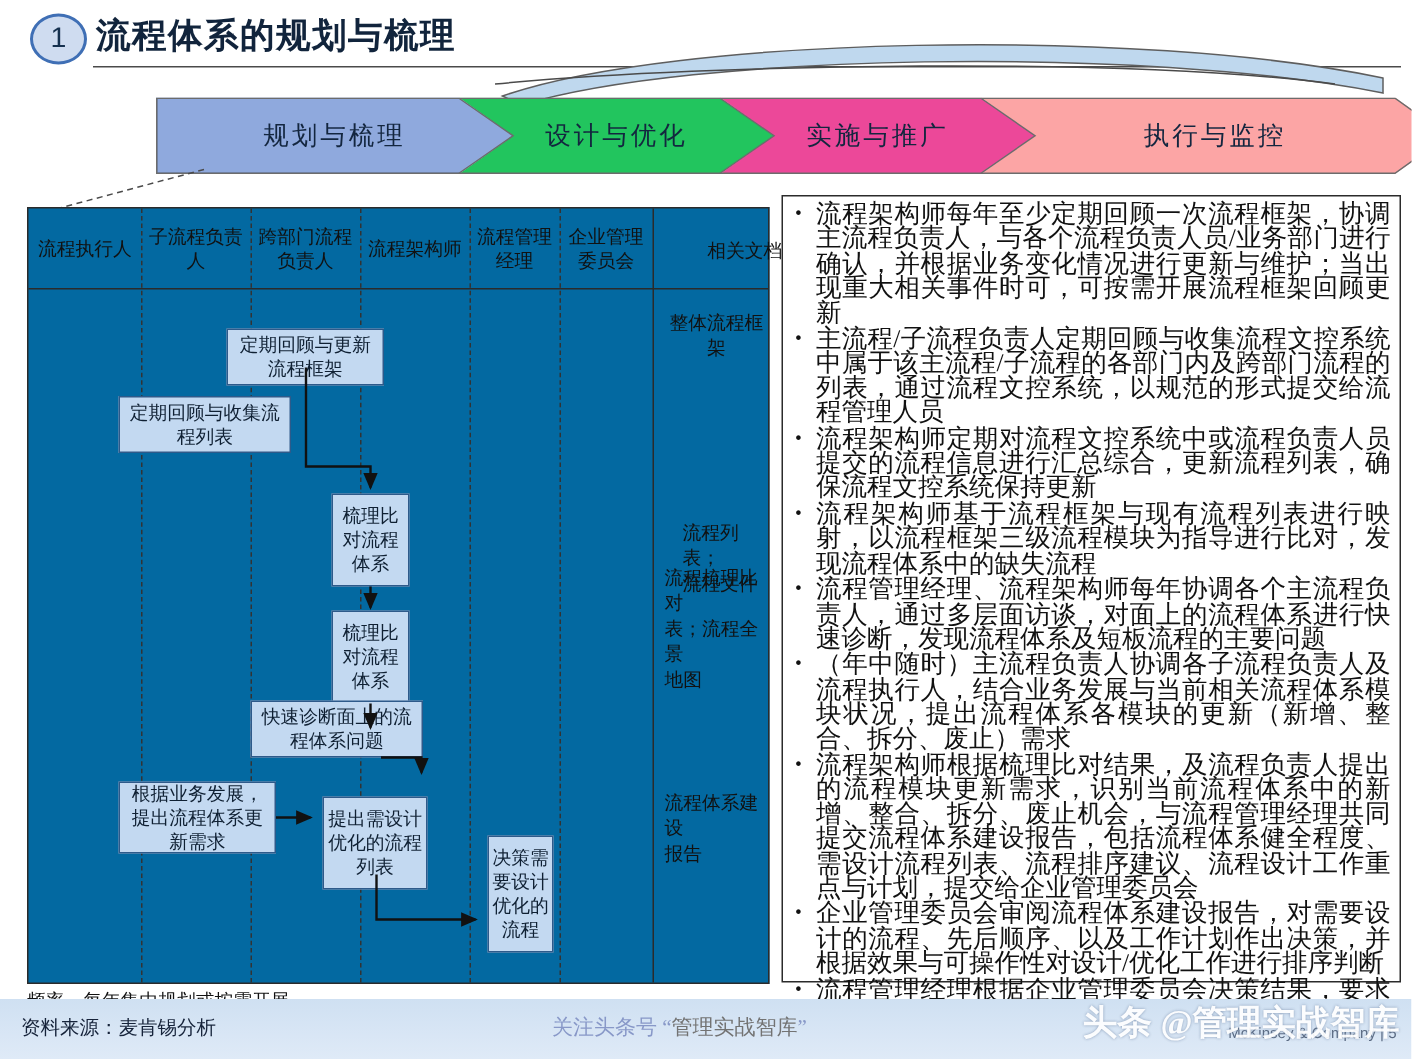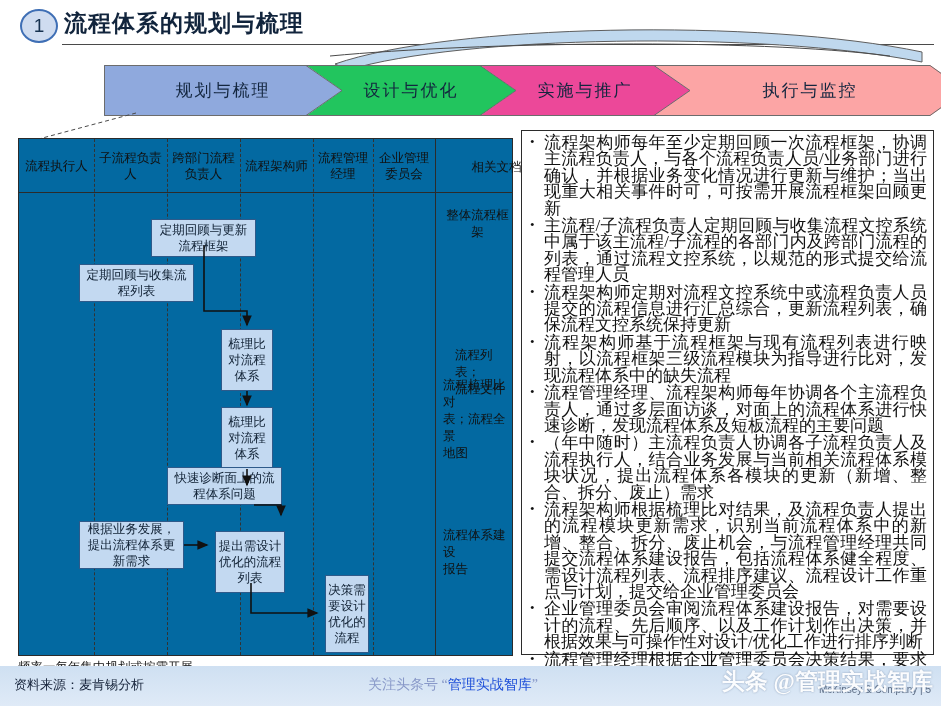--- a/index.html
+++ b/index.html
@@ -76,21 +76,21 @@
   ul.bl{list-style:none;margin:0;padding:0;}
   ul.bl li{position:relative;padding-left:18px;margin:0 0 1px 0;
            font-size:17px;line-height:16.4px;color:#111;text-align:justify;}
   ul.bl li:before{content:"\2022";position:absolute;left:4px;top:-1px;font-size:13px;color:#111;}
 
   
   .footer{position:absolute;left:0;top:666px;width:941px;height:40px;
           background:linear-gradient(to bottom,#cfe0f2,#dfeaf7);}
   .foot-src{position:absolute;left:14px;top:676px;font-size:13px;color:#16233a;}
   .foot-mid{position:absolute;left:368px;top:676px;font-size:14px;color:#8898c8;}
-  .foot-mid b{color:#1d4ed8;font-weight:normal;}
+  .foot-mid b{color:#737373;font-weight:normal;}
   .foot-mck{position:absolute;right:10px;top:684px;font-size:10px;color:#5a6a82;
             font-family:"Liberation Sans",sans-serif;}
   .wm{position:absolute;right:8px;top:666px;font-size:23px;color:#ffffff;
       font-family:Liberation Serif, serif;font-weight:bold;opacity:.92;
       text-shadow:0 0 2px rgba(120,140,170,.9);white-space:nowrap;}
 </style>
 </head>
 <body>
 
 <div class="page">
@@ -150,21 +150,21 @@
       <div class="col-h" style="left:440px;width:77px;top:18px;height:36px;text-align:right;">相关文档纪录</div>
     </div>
 
     <div class="box" style="left:132px;top:80px;width:105px;height:38px;">定期回顾与更新流程框架</div>
     <div class="box" style="left:60px;top:125px;width:115px;height:38px;">定期回顾与收集流程列表</div>
     <div class="box" style="left:202px;top:190px;width:52px;height:62px;">梳理比对流程体系</div>
     <div class="box" style="left:202px;top:268px;width:52px;height:62px;">梳理比对流程体系</div>
     <div class="box" style="left:148px;top:328px;width:115px;height:38px;">快速诊断面上的流程体系问题</div>
     <div class="box" style="left:60px;top:382px;width:105px;height:48px;">根据业务发展，提出流程体系更新需求</div>
     <div class="box" style="left:196px;top:392px;width:70px;height:62px;">提出需设计优化的流程列表</div>
-    <div class="box" style="left:306px;top:436px;width:44px;height:78px;">决策需要设计优化的流程</div>
+    <div class="box" style="left:306px;top:418px;width:44px;height:78px;">决策需要设计优化的流程</div>
 
     <svg style="position:absolute;left:0;top:54px;width:495px;height:464px;" viewBox="0 0 495 464">
       <defs>
         <marker id="ah" markerWidth="8" markerHeight="8" refX="6" refY="3" orient="auto">
           <path d="M0,0 L7,3 L0,6 z" fill="#111"></path>
         </marker>
       </defs>
 
       <path d="M185 52 L185 118 L228 118 L228 132" fill="none" stroke="#111" stroke-width="1.6" marker-end="url(#ah)"></path>
 

